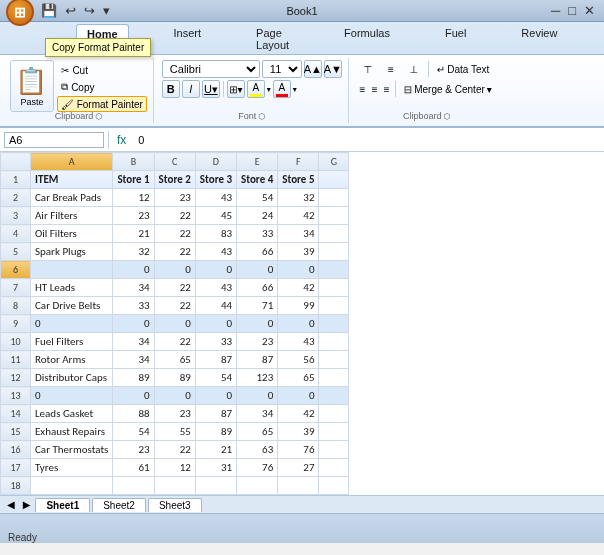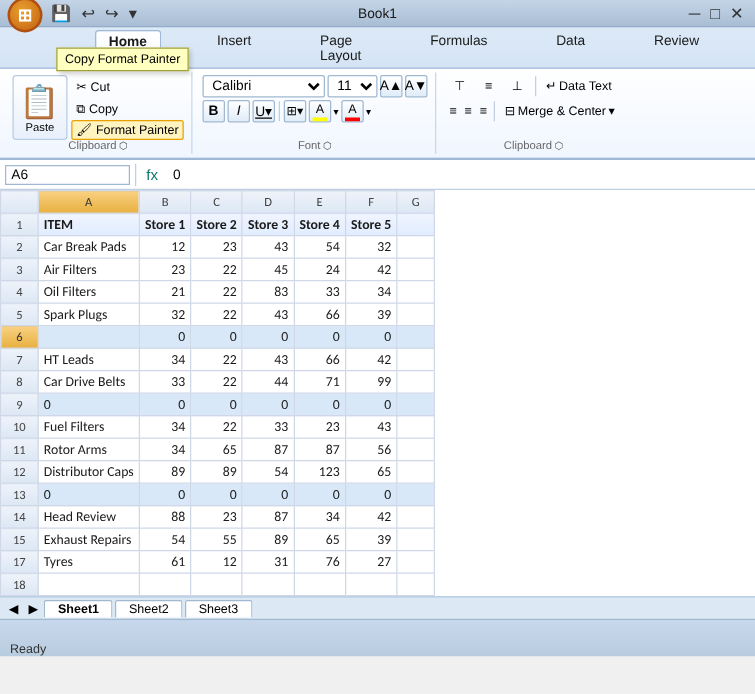--- a/index.html
+++ b/index.html
@@ -363,21 +363,21 @@
     <button class="qa-btn">✕</button>
   </div>
 </div>
 
 <div class="ribbon">
   <div class="ribbon-tabs">
     <div class="ribbon-tab active">Home</div>
     <div class="ribbon-tab">Insert</div>
     <div class="ribbon-tab">Page Layout</div>
     <div class="ribbon-tab">Formulas</div>
-    <div class="ribbon-tab">Data</div>
+    <div class="ribbon-tab">Fuel</div>
     <div class="ribbon-tab">Review</div>
     <div class="ribbon-tab">View</div>
   </div>
 
   <div class="ribbon-content">
 
     <div class="ribbon-group" style="padding-bottom:14px;">
       <div style="display:flex;flex-direction:row;align-items:flex-start;gap:3px;margin-bottom:2px;">
         <button class="paste-btn">
           <span style="font-size:26px;">📋</span>
@@ -628,39 +628,49 @@
           <td class="text-cell">0</td>
           <td class="data-cell">0</td>
           <td class="data-cell">0</td>
           <td class="data-cell">0</td>
           <td class="data-cell">0</td>
           <td class="data-cell">0</td>
           <td class="data-cell"></td>
         </tr>
         <tr>
           <th class="row-header">14</th>
-          <td class="text-cell">Head Review</td>
+          <td class="text-cell">Leads Gasket</td>
           <td class="data-cell">88</td>
           <td class="data-cell">23</td>
           <td class="data-cell">87</td>
           <td class="data-cell">34</td>
           <td class="data-cell">42</td>
           <td class="data-cell"></td>
         </tr>
         <tr>
           <th class="row-header">15</th>
           <td class="text-cell">Exhaust Repairs</td>
           <td class="data-cell">54</td>
           <td class="data-cell">55</td>
           <td class="data-cell">89</td>
           <td class="data-cell">65</td>
           <td class="data-cell">39</td>
           <td class="data-cell"></td>
         </tr>
         <tr>
+          <th class="row-header">16</th>
+          <td class="text-cell">Car Thermostats</td>
+          <td class="data-cell">23</td>
+          <td class="data-cell">22</td>
+          <td class="data-cell">21</td>
+          <td class="data-cell">63</td>
+          <td class="data-cell">76</td>
+          <td class="data-cell"></td>
+        </tr>
+        <tr>
           <th class="row-header">17</th>
           <td class="text-cell">Tyres</td>
           <td class="data-cell">61</td>
           <td class="data-cell">12</td>
           <td class="data-cell">31</td>
           <td class="data-cell">76</td>
           <td class="data-cell">27</td>
           <td class="data-cell"></td>
         </tr>
         <tr>

